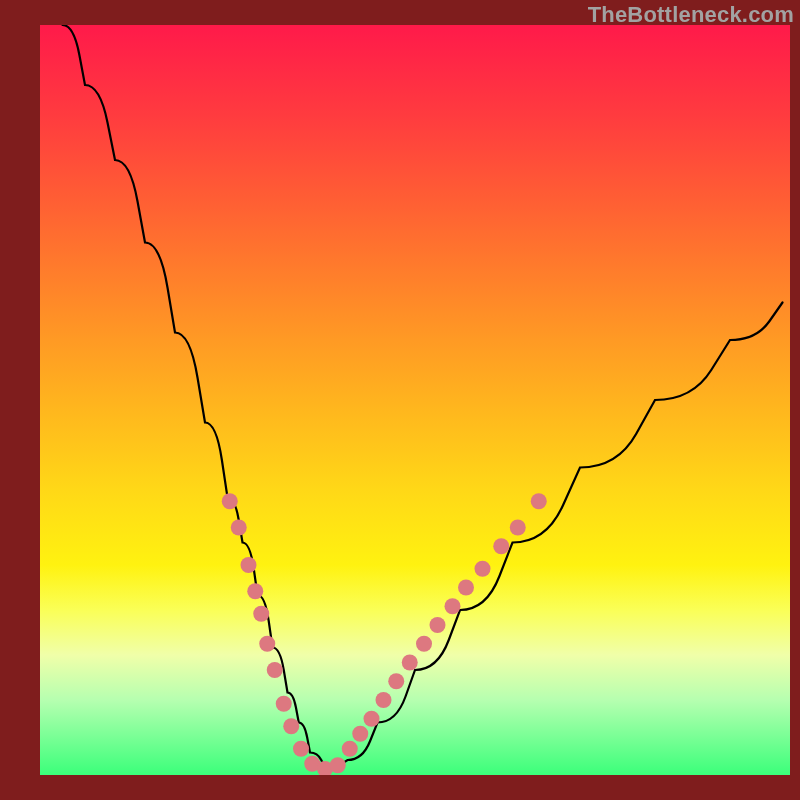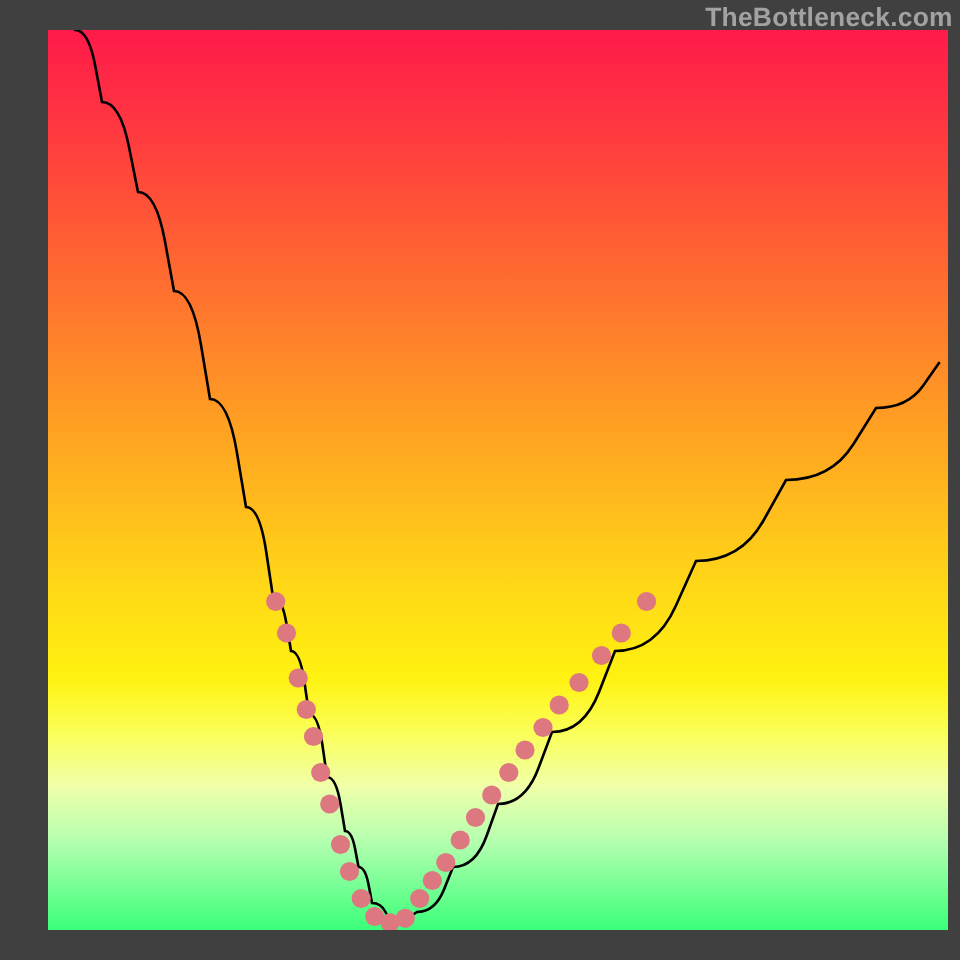--- a/index.html
+++ b/index.html
@@ -8,21 +8,21 @@
     width: 800px;
     height: 800px;
     overflow: hidden;
     background: #000;
     font-family: Arial, Helvetica, sans-serif;
   }
   .frame {
     position: relative;
     width: 800px;
     height: 800px;
-    background: #404040;
+    background: #7f1d1d;
   }
   .plot-bg {
     position: absolute;
     left: 40px;
     top: 25px;
     width: 750px;
     height: 750px;
     background: linear-gradient(
       to bottom,
       #ff1a4a 0%,

